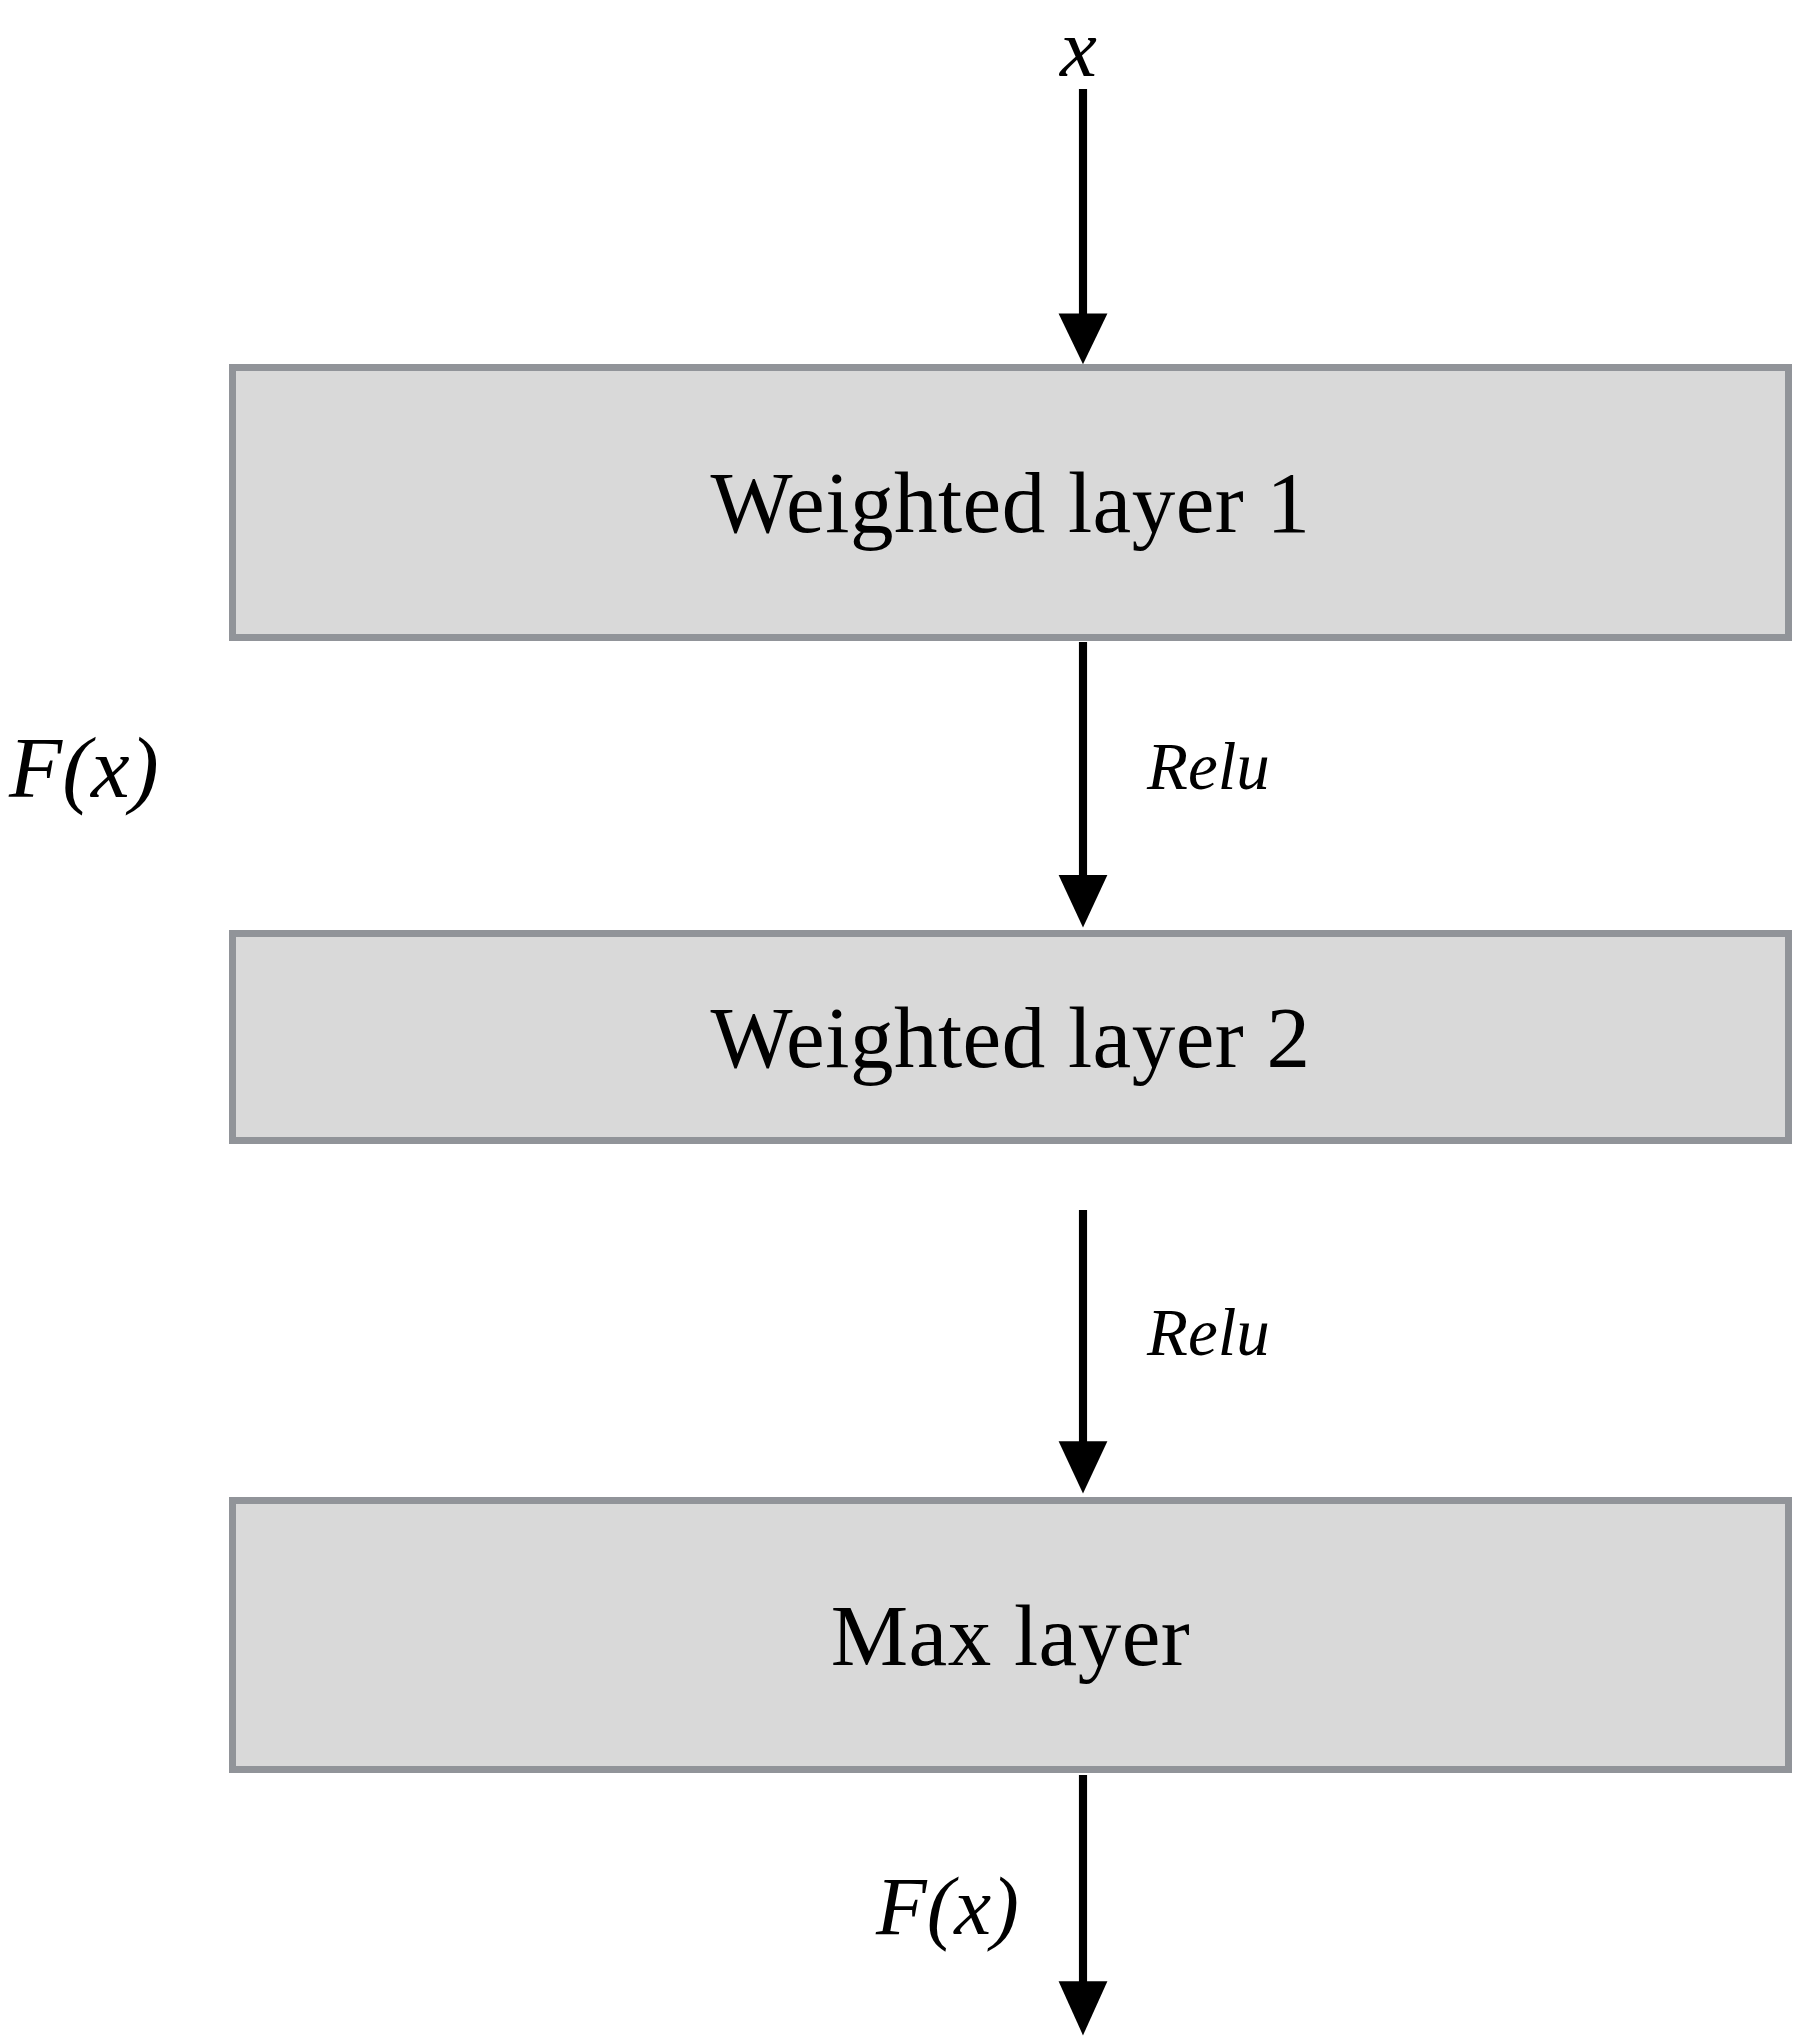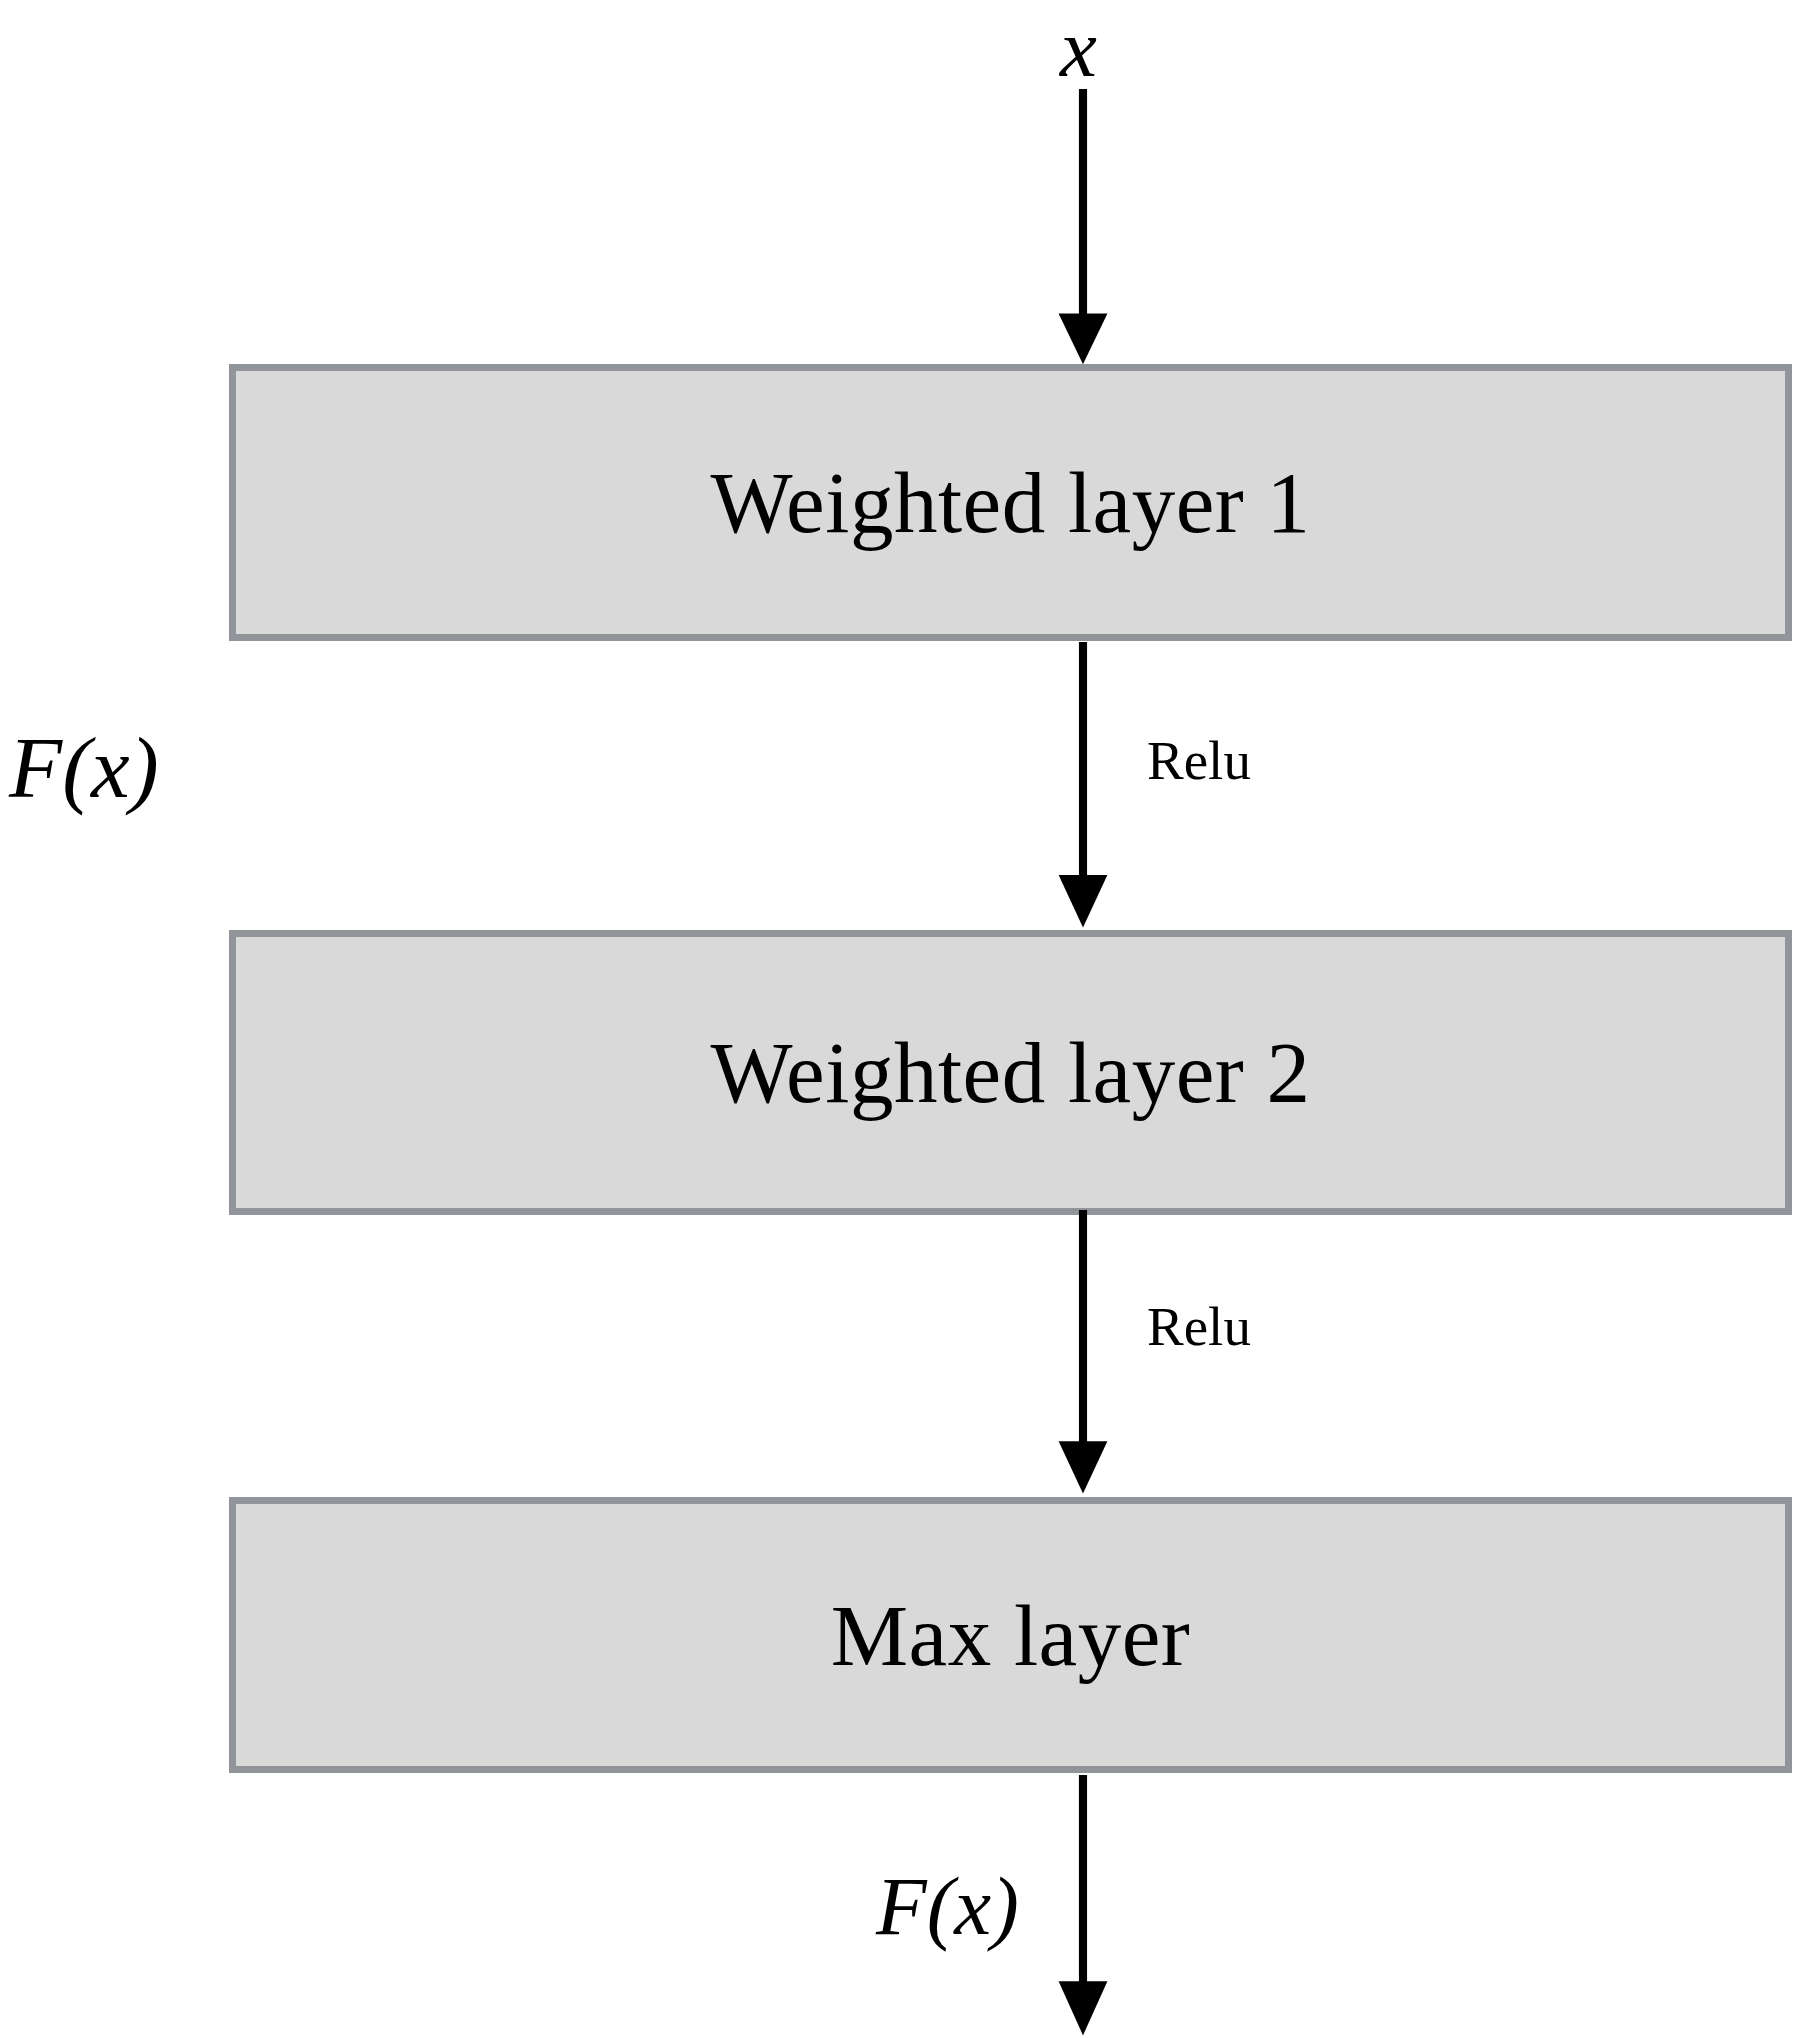--- a/index.html
+++ b/index.html
@@ -61,21 +61,22 @@
   .label-x {
     font-size: 83px;
   }
   .label-fx-left {
     font-size: 87px;
   }
   .label-fx-bottom {
     font-size: 83px;
   }
   .label-relu {
-    font-size: 55px;
+    font-size: 67px;
+    font-style: italic;
   }
 </style>
 </head>
 <body>
 
 <div id="canvas">
 
   <div class="label label-x italic" style="left:1060px; top:7.2px;">x</div>
 
   <div class="arrow" style="left:1033px; top:89px;">
@@ -93,21 +94,21 @@
 
   <div class="arrow" style="left:1033px; top:642px;">
     <svg width="100" height="289" viewBox="0 0 110 320">
       <line x1="55" y1="0" x2="55" y2="262" stroke="#000000" stroke-width="9"></line>
       <polygon points="28,258 82,258 55,316" fill="#000000"></polygon>
     </svg>
   </div>
 
   <div class="label label-relu" style="left:1147px; top:733px;">Relu</div>
 
-  <div class="block" style="left:229px; top:930px; width:1563px; height:285px;text-align:center;">
+  <div class="block" style="left:229px; top:930px; width:1563px; height:214px;text-align:center;">
     <span class="block-label">Weighted layer 2</span>
   </div>
 
   <div class="arrow" style="left:1033px; top:1210px;">
     <svg width="100" height="289" viewBox="0 0 110 320">
       <line x1="55" y1="0" x2="55" y2="260" stroke="#000000" stroke-width="9"></line>
       <polygon points="28,256 82,256 55,314" fill="#000000"></polygon>
     </svg>
   </div>
 

